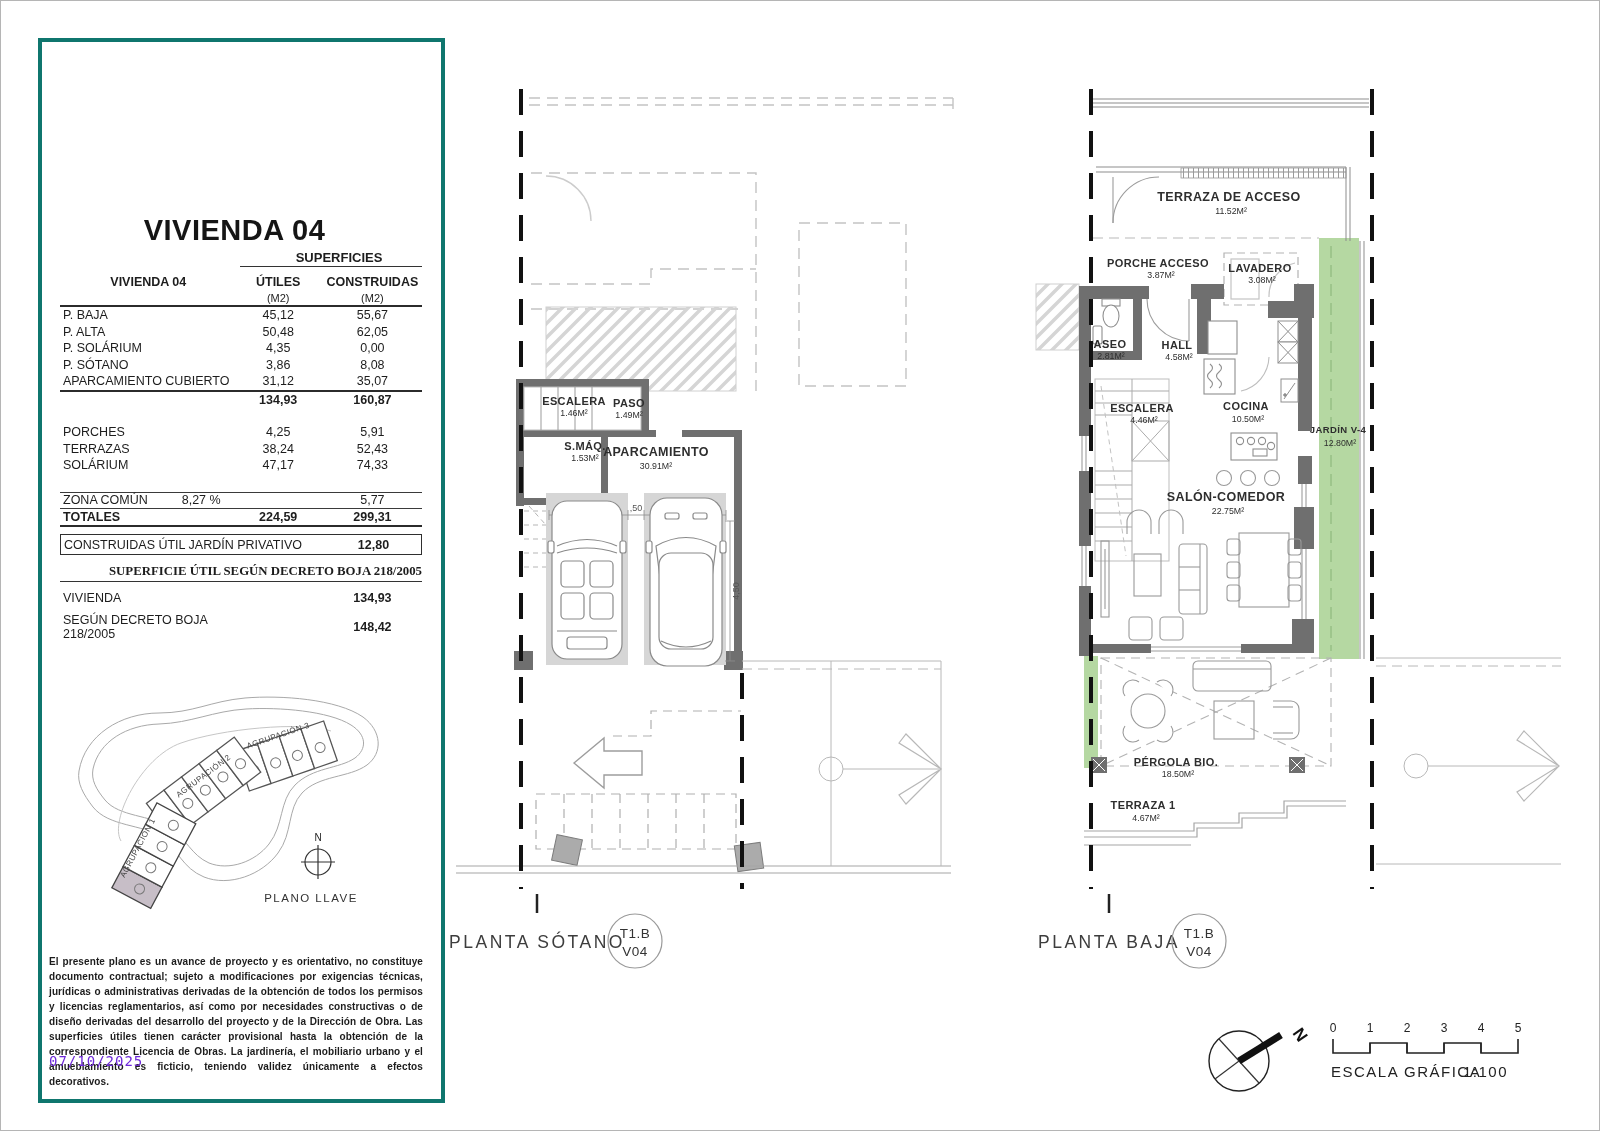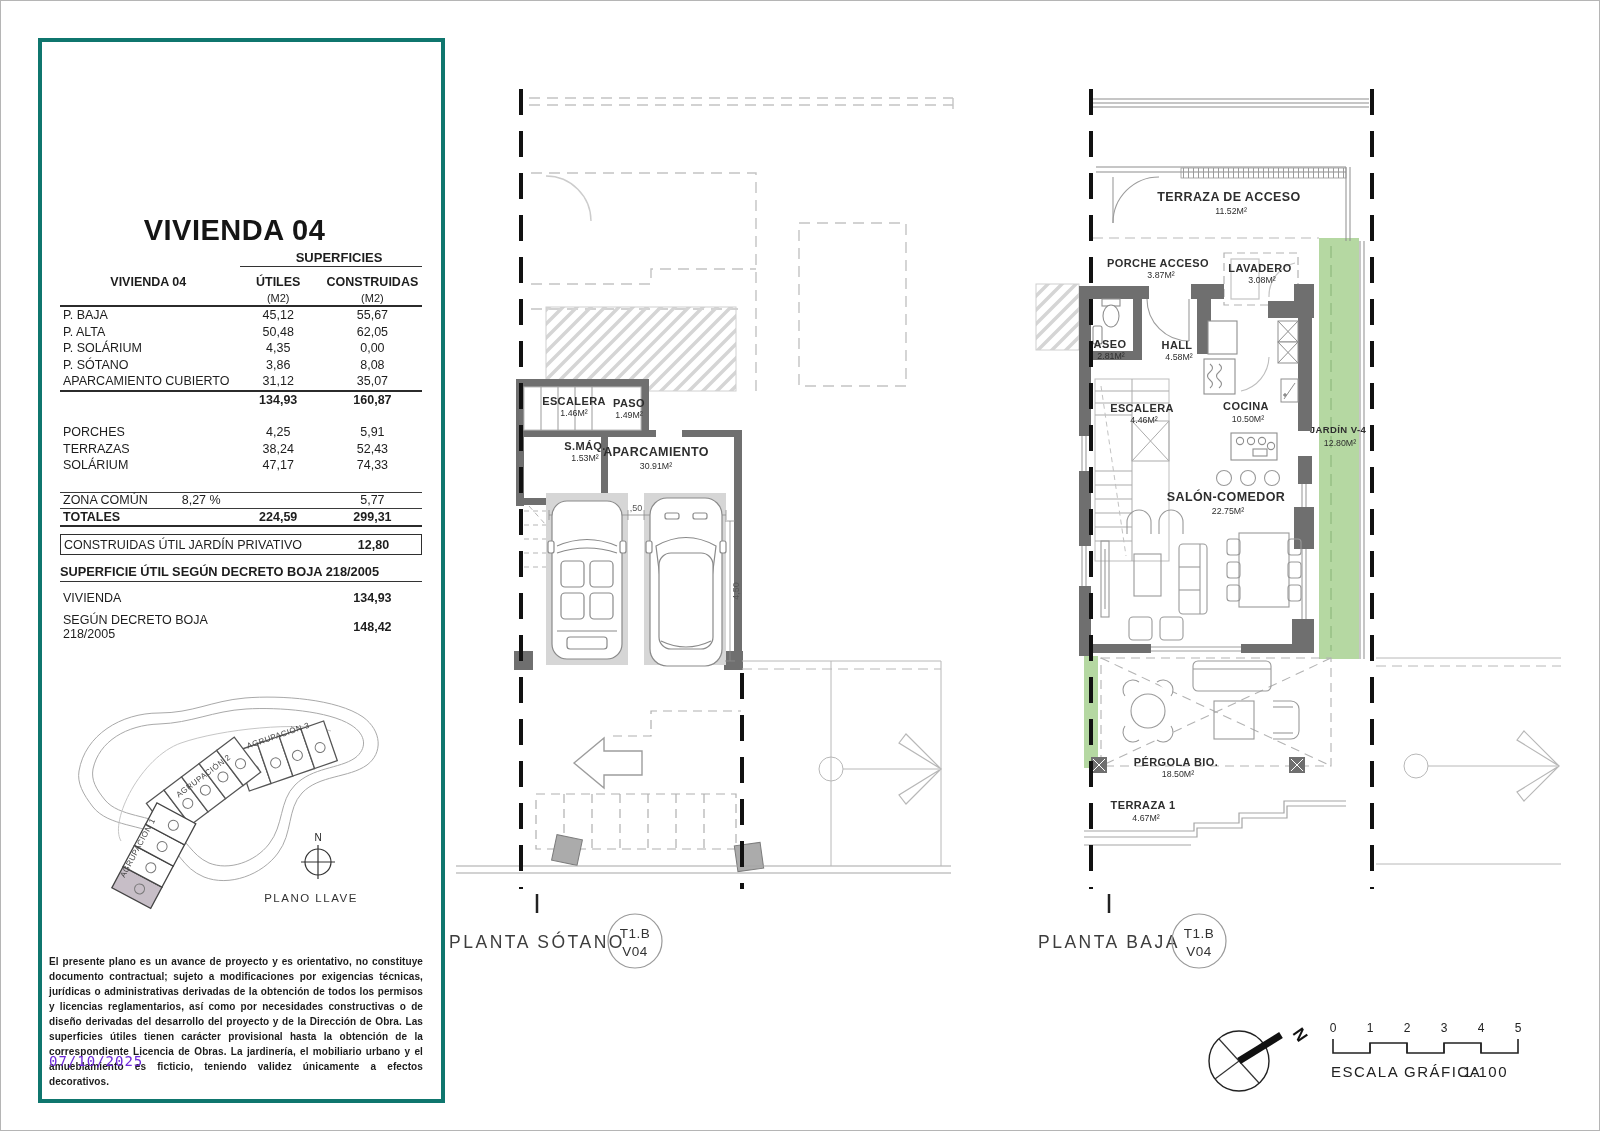--- a/index.html
+++ b/index.html
@@ -21,21 +21,21 @@
   .sup-row{position:relative;height:17px;}
   .sup-row .sup-cap{position:absolute;left:188px;width:182px;text-align:center;font-weight:bold;font-size:13px;}
   .sup-row .sup-line{position:absolute;left:180px;width:182px;top:16px;border-bottom:1.5px solid #333;}
   .hdr-row{height:22px;align-items:flex-end;padding-bottom:1px;}
   .m2-row{height:15px;align-items:center;font-size:11px;}
   .gap8{height:8px;}.gap16{height:16px;}.gap18{height:18px;}.gap7{height:7px;}.gap9{height:9px;}.gap12{height:12px;}
   .pct{margin-left:34px;}
   .boxed{border:1.5px solid #2f2f2f;height:19px;display:flex;align-items:center;}
   .boxed .c-label{width:262px;}
   .boxed .c-c{width:95px;}
-  .heading{height:17px;text-align:left;font-weight:bold;font-size:12.8px;border-bottom:1.5px solid #333;}
+  .heading{height:17px;text-align:right;font-weight:bold;font-size:12.8px;border-bottom:1.5px solid #333;font-family:Liberation Serif, serif;}
   .disclaimer{position:absolute;left:48px;top:953px;width:374px;font-size:10px;line-height:1.5;
               text-align:justify;color:#1c1c1c;font-weight:bold;letter-spacing:0.1px;}
   .date{position:absolute;left:48px;top:1052px;font-family:"DejaVu Sans Mono",monospace;
         font-size:14px;color:#6d28d9;letter-spacing:1px;}
   
   svg text{font-family:"Liberation Sans",sans-serif;}
   .room-name{font-size:11px;font-weight:bold;fill:#2e2e2e;letter-spacing:0.4px;}
   .room-name.big{font-size:12.5px;}
   .room-name.small{font-size:9.5px;}
   .room-area{font-size:8.8px;fill:#2e2e2e;}

